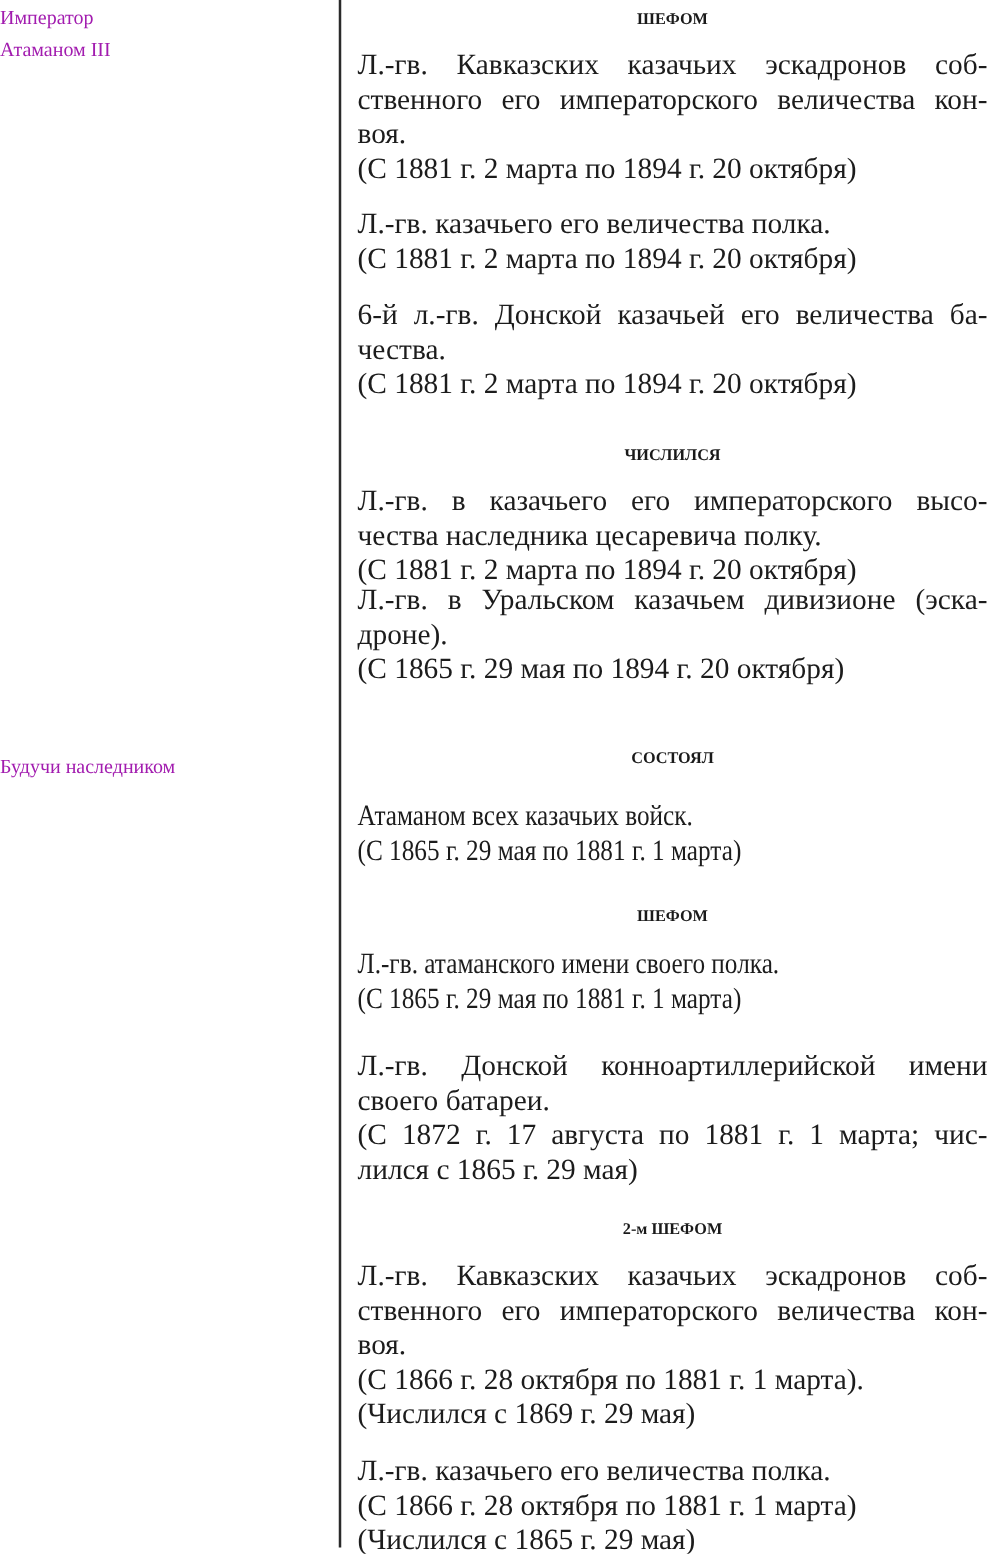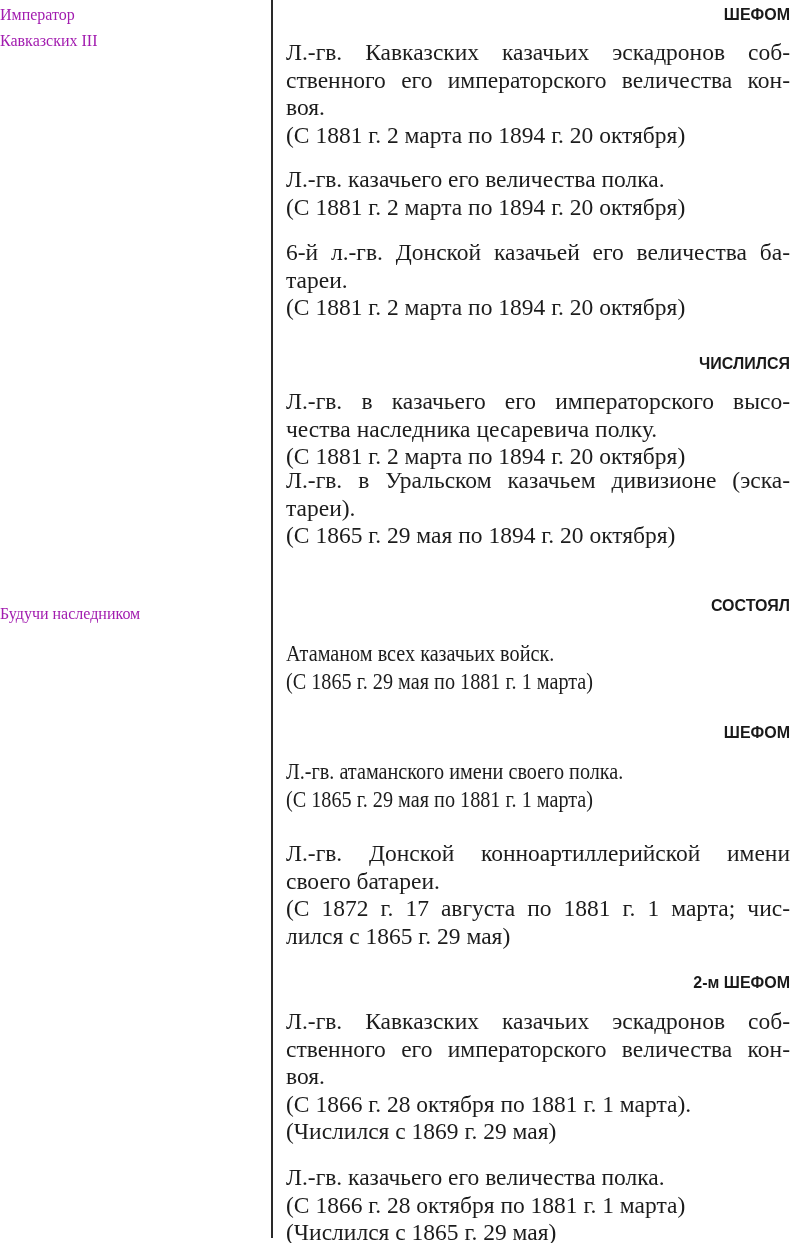--- a/index.html
+++ b/index.html
@@ -1,32 +1,32 @@
 <!DOCTYPE html>
 <html><head>
 <meta charset="utf-8">
 <style>
   html, body { margin: 0; padding: 0; background: #ffffff; }
   body { width: 790px; height: 1243px; position: relative; overflow: hidden; color: #1a1a1a; }
   .divider { position: absolute; left: 271px; top: 0; width: 2px; height: 1238px; background: #2a2a2a; }
   .left-label { position: absolute; left: 0; font-family: Liberation Serif, serif; font-size: 16px; line-height: 26px; color: #a21caf; }
-  .heading { position: absolute; left: 286px; width: 504px; text-align: right; font-family: Liberation Sans, sans-serif; font-weight: bold; font-size: 16px; line-height: 24px; color: #1a1a1a; }
+  .heading { position: absolute; left: 286px; width: 504px; text-align: center; font-family: Liberation Serif, serif; font-weight: bold; font-size: 13px; line-height: 24px; color: #1a1a1a; }
   .para { position: absolute; left: 286px; width: 504px; font-family: "Liberation Serif", serif; font-size: 23.5px; line-height: 27.5px; text-align: justify; color: #1c1c1c; }
   .para span { display: block; }
   .para .line-just { text-align-last: justify; }
   .condensed { transform: scaleX(0.86); transform-origin: left top; width: 586px; }
 </style>
 </head>
 <body>
 
 <div class="divider"></div>
 
 <div class="left-label" style="top:2px;">
   <span style="display:block">Император</span>
-  <span style="display:block">Кавказских III</span>
+  <span style="display:block">Атаманом III</span>
 </div>
 <div class="left-label" style="top:601px;">
   <span>Будучи наследником</span>
 </div>
 
 <div class="heading" style="top:3px;">ШЕФОМ</div>
 
 <div class="para" style="top:39px;">
   <span class="line-just">Л.-гв. Кавказских казачьих эскадронов соб-</span>
   <span class="line-just">ственного его императорского величества кон-</span>
@@ -34,35 +34,35 @@
   <span>(С 1881 г. 2 марта по 1894 г. 20 октября)</span>
 </div>
 
 <div class="para" style="top:166px;">
   <span>Л.-гв. казачьего его величества полка.</span>
   <span>(С 1881 г. 2 марта по 1894 г. 20 октября)</span>
 </div>
 
 <div class="para" style="top:239px;">
   <span class="line-just">6-й л.-гв. Донской казачьей его величества ба-</span>
-  <span>тареи.</span>
+  <span>чества.</span>
   <span>(С 1881 г. 2 марта по 1894 г. 20 октября)</span>
 </div>
 
 <div class="heading" style="top:352px;">ЧИСЛИЛСЯ</div>
 
 <div class="para" style="top:388px;">
   <span class="line-just">Л.-гв. в казачьего его императорского высо-</span>
   <span>чества наследника цесаревича полку.</span>
   <span>(С 1881 г. 2 марта по 1894 г. 20 октября)</span>
 </div>
 
 <div class="para" style="top:467px;">
   <span class="line-just">Л.-гв. в Уральском казачьем дивизионе (эска-</span>
-  <span>тареи).</span>
+  <span>дроне).</span>
   <span>(С 1865 г. 29 мая по 1894 г. 20 октября)</span>
 </div>
 
 <div class="heading" style="top:594px;">СОСТОЯЛ</div>
 
 <div class="para condensed" style="top:640px;">
   <span>Атаманом всех казачьих войск.</span>
   <span>(С 1865 г. 29 мая по 1881 г. 1 марта)</span>
 </div>
 

